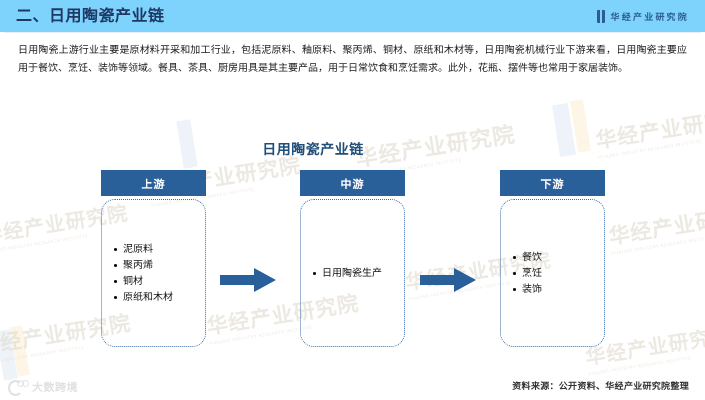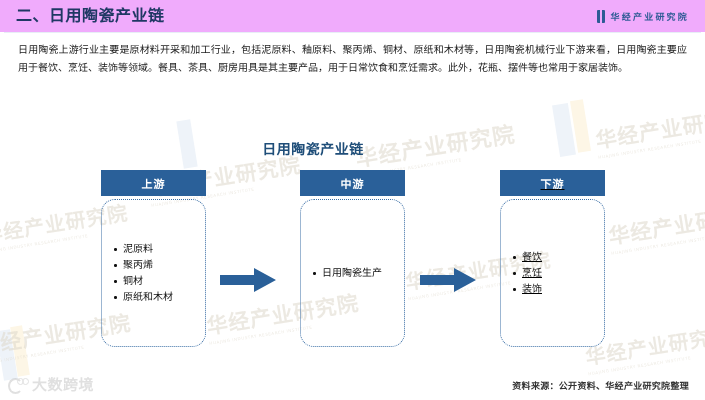--- a/index.html
+++ b/index.html
@@ -70,21 +70,21 @@
 
   
   #header {
     position: relative;
     z-index: 3;
     height: 32px;
     padding: 0 16px;
     display: flex;
     align-items: center;
     justify-content: space-between;
-    background: #f0abfc;
+    background: #7dd3fc;
   }
   #page-title {
     font-size: 16px;
     font-weight: 700;
     color: #1f3864;
     letter-spacing: .5px;
     line-height: 32px;
   }
   #brand {
     display: flex;
@@ -154,21 +154,21 @@
   }
 
   
   .stage {
     position: absolute;
     top: 58px;
     width: 105px;
   }
   .stage-up   { left: 101px; }
   .stage-mid  { left: 300px; }
-  .stage-down { left: 500px; text-decoration: underline; }
+  .stage-down { left: 500px; }
 
   .stage-header {
     height: 26px;
     background: #2a6099;
     color: #ffffff;
     font-size: 11px;
     font-weight: 700;
     display: flex;
     align-items: center;
     justify-content: center;
@@ -263,21 +263,21 @@
   #site-watermark .mark .d2 {
     position: absolute;
     top: 1px;
     width: 5px; height: 5px;
     border-radius: 50%;
     border: 1.6px solid #9a9a9a;
   }
   #site-watermark .mark .d1 { left: 9px; }
   #site-watermark .mark .d2 { left: 14px; }
   #site-watermark .txt {
-    font-size: 15px;
+    font-size: 11px;
     font-weight: 700;
     color: #9a9a9a;
     letter-spacing: .5px;
   }
 </style>
 </head>
 <body>
 
 <div id="page">
 

